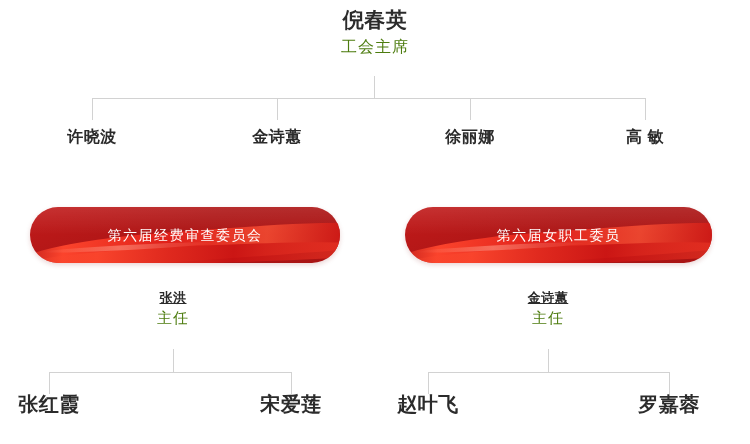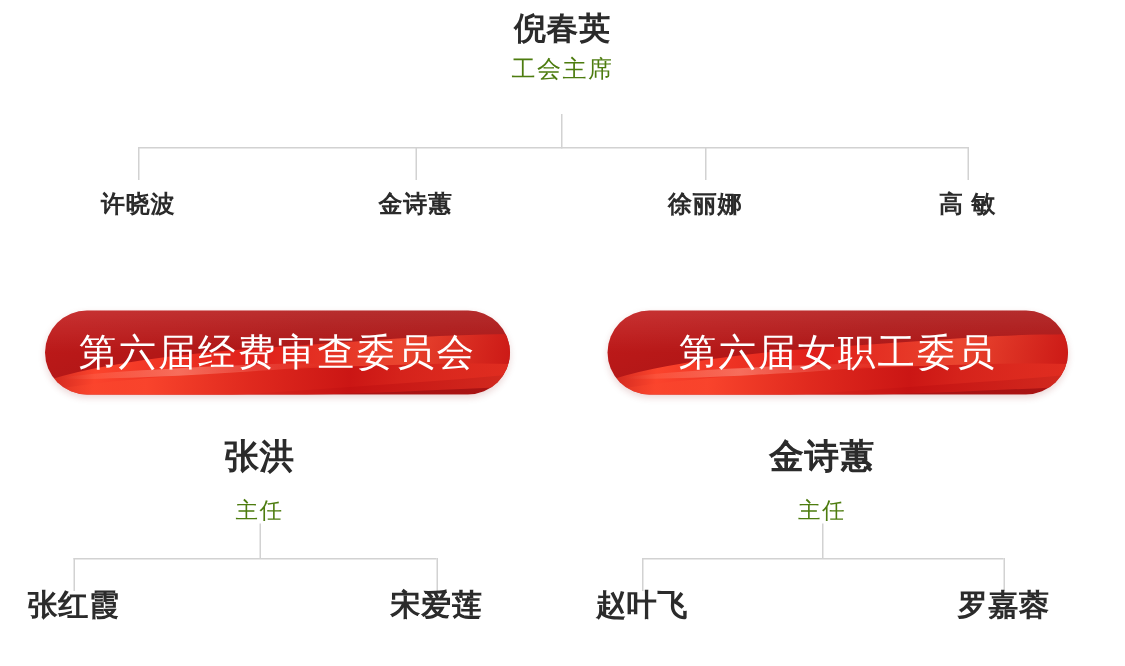--- a/index.html
+++ b/index.html
@@ -92,21 +92,21 @@
   }
   .banner-left  { left: 30px;  width: 310px; }
   .banner-right { left: 405px; width: 307px; }
 
   .banner .label {
     position: relative;
     z-index: 3;
     display: block;
     text-align: center;
     color: #ffffff;
-    font-size: 25px;
+    font-size: 14px;
     letter-spacing: 1.5px;
     line-height: 56px;
     white-space: nowrap;
   }
 
   
   .ribbon {
     position: absolute;
     z-index: 2;
     pointer-events: none;
@@ -159,22 +159,22 @@
     width: 100%; height: 50%;
     background: linear-gradient(180deg,
         rgba(255,255,255,0.10) 0%,
         rgba(255,255,255,0.0) 100%);
     border-radius: 28px 28px 0 0;
     pointer-events: none;
   }
 
   
   .chair { top: 291px; width: 170px; }
-  .chair .name { font-size: 23px; }
-  .chair .role { font-size: 15px; margin-top: 15px; }
+  .chair .name { font-size: 13px; text-decoration: underline; }
+  .chair .role { font-size: 15px; margin-top: 3px; }
   .chair-left  { left: 88px; }
   .chair-right { left: 463px; }
 
   
   .l-stem   { left: 173px; top: 349px; height: 23px; }
   .l-bar    { left: 49px;  top: 372px; width: 242px; }
   .l-drop-1 { left: 49px;  top: 372px; height: 22px; }
   .l-drop-2 { left: 291px; top: 372px; height: 22px; }
 
   

